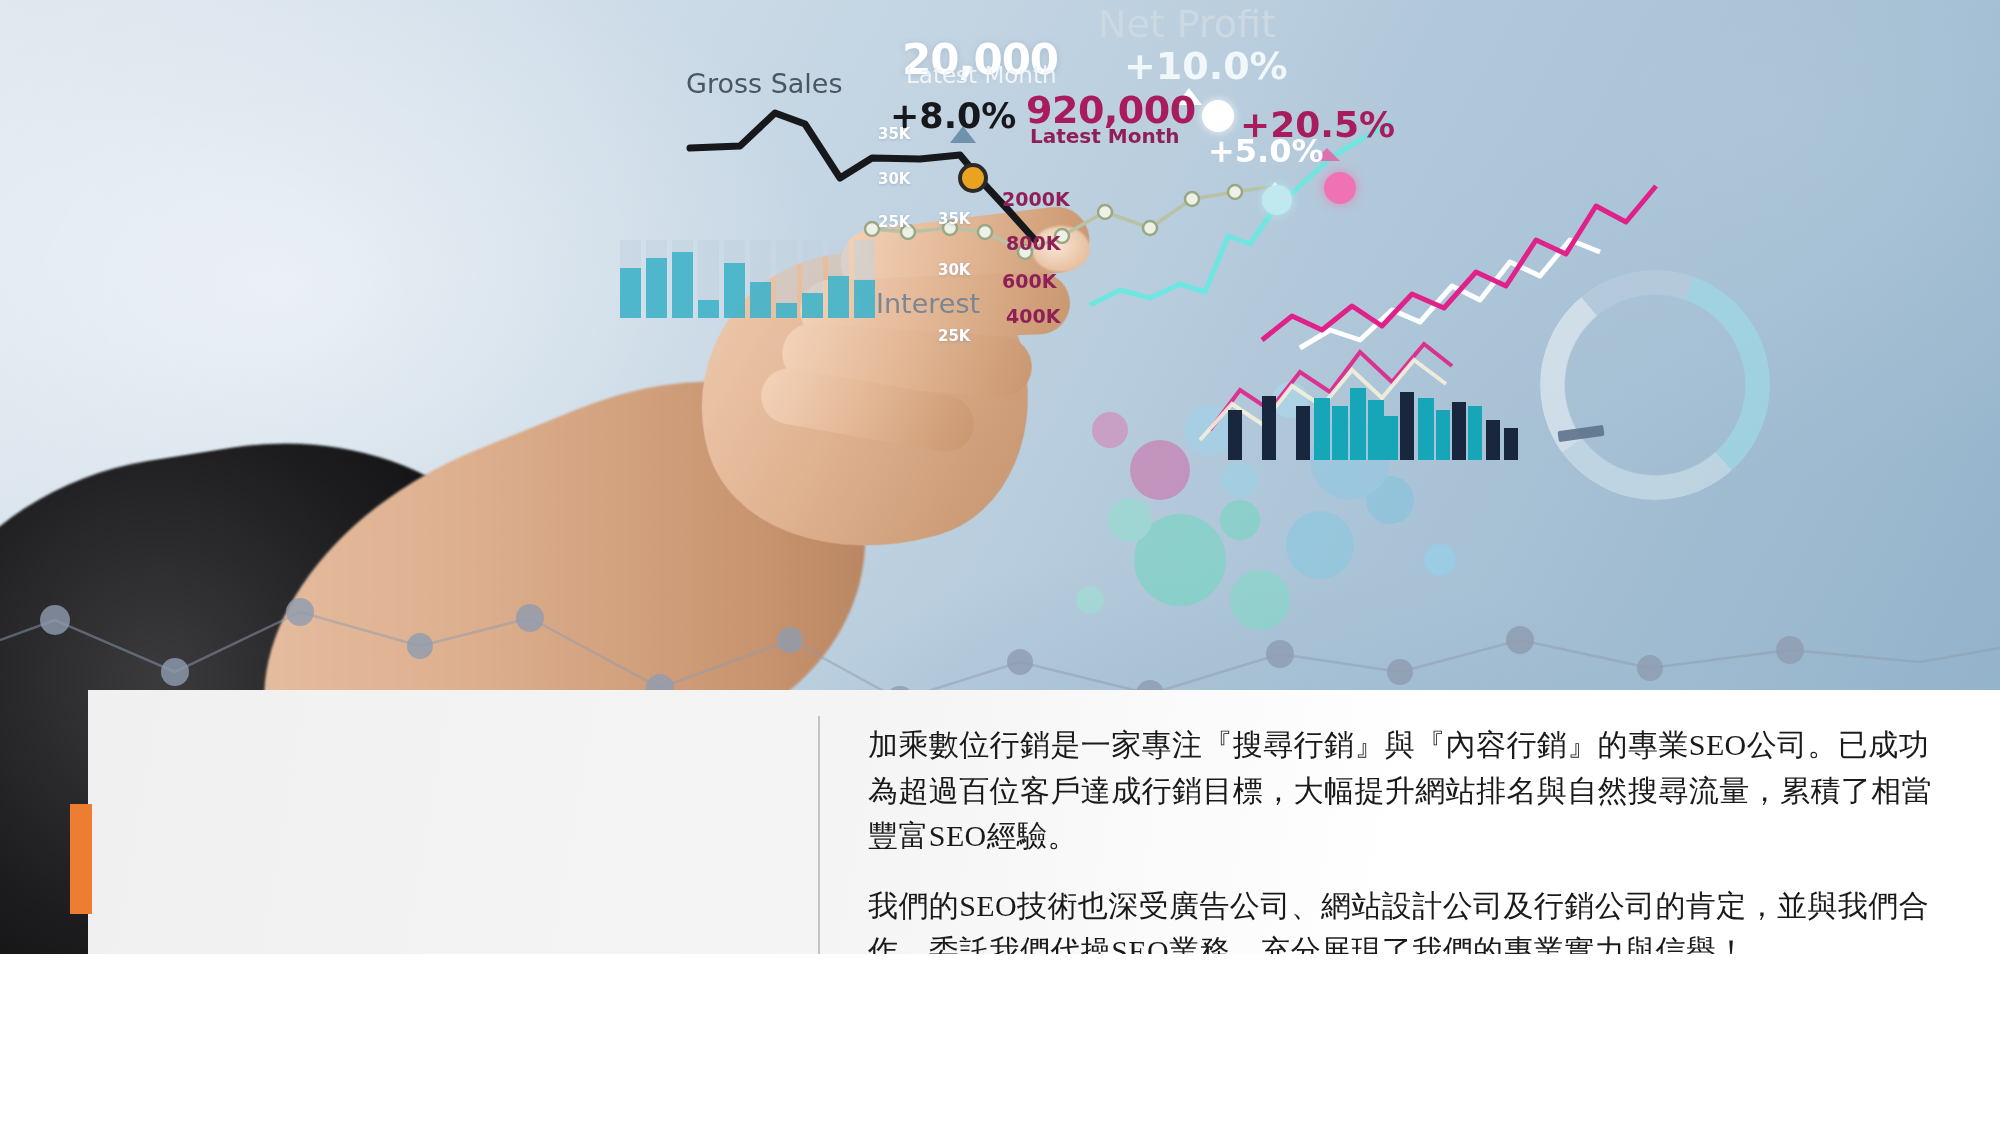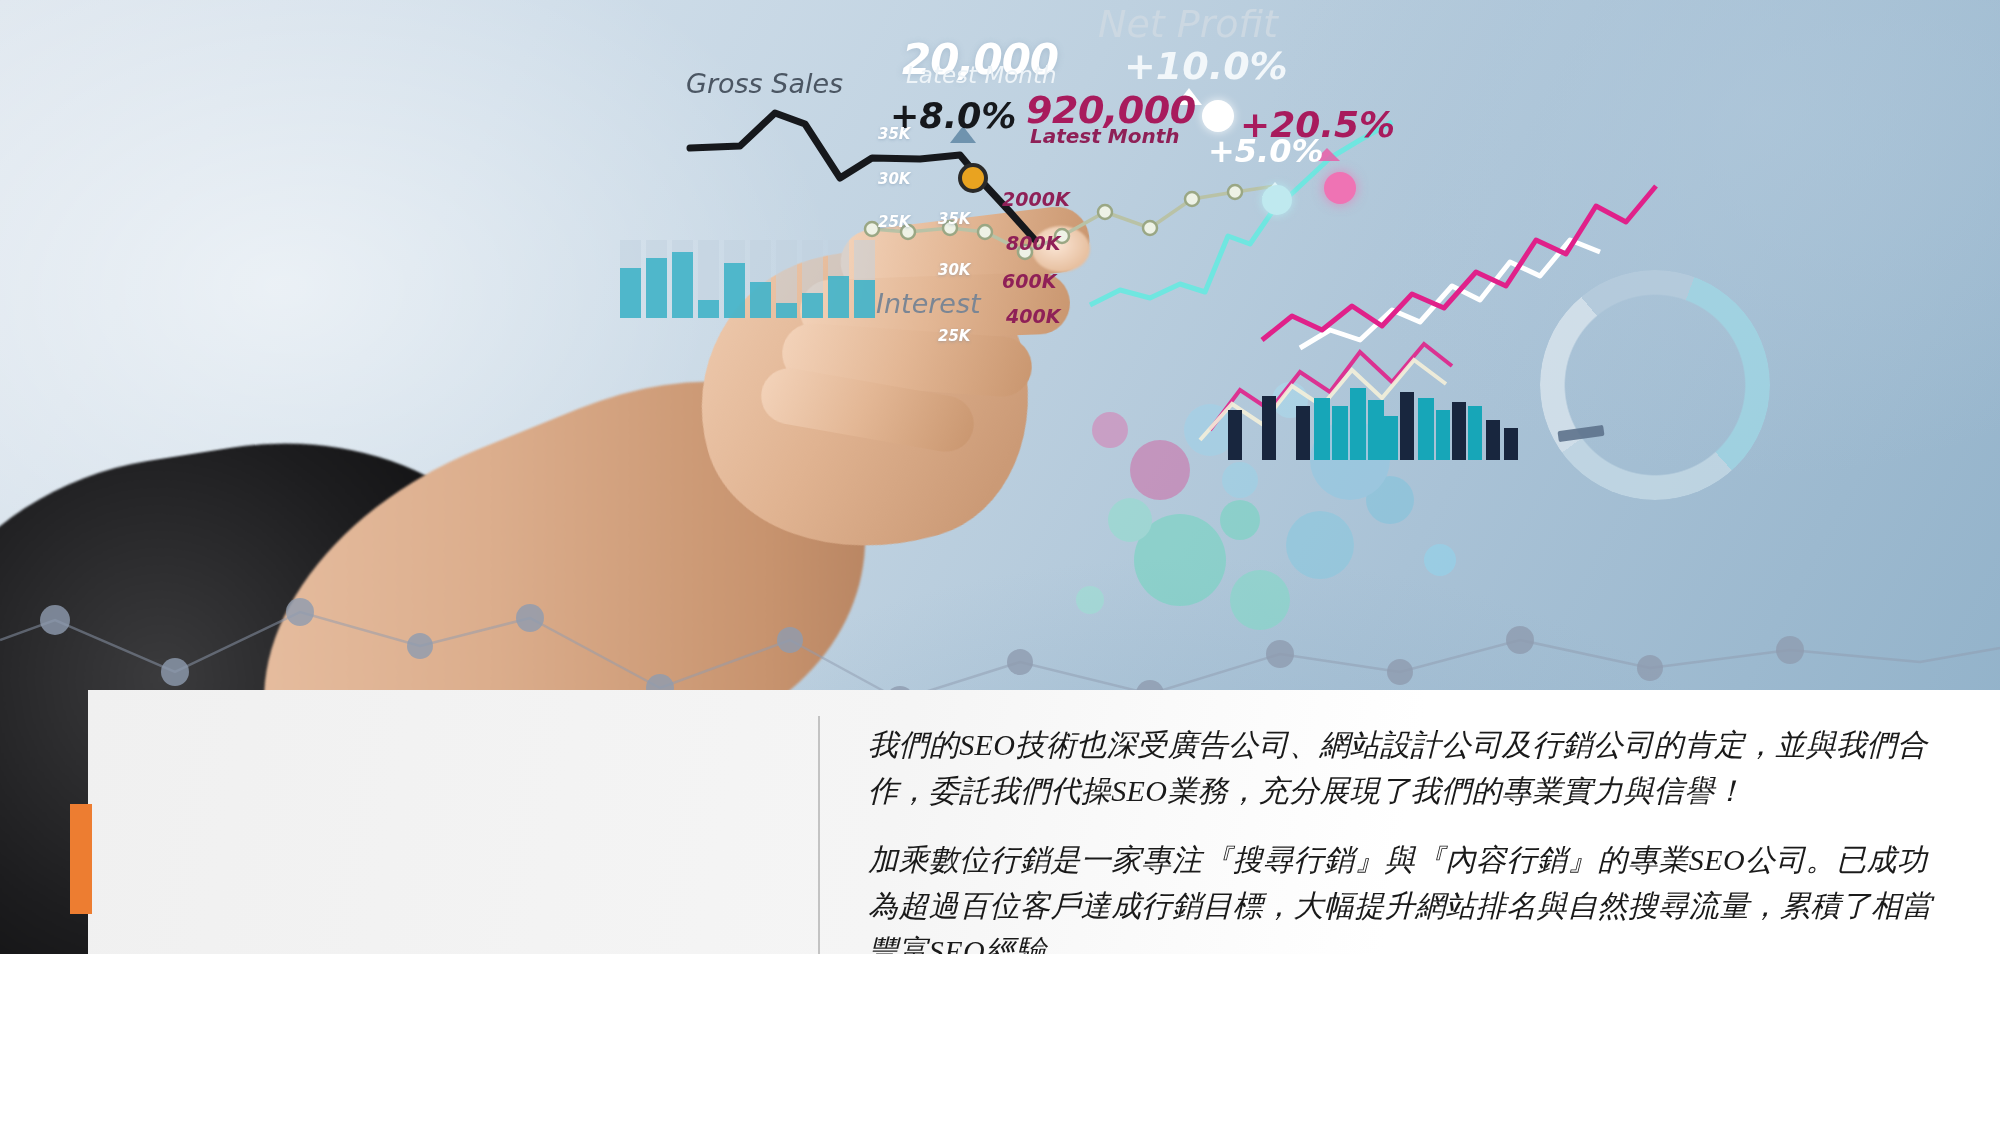--- a/index.html
+++ b/index.html
@@ -7,21 +7,20 @@
     width: 2000px; height: 1125px;
     overflow: hidden;
     font-family: "Liberation Serif", "DejaVu Serif", serif;
   }
 
   #slide {
     position: relative;
     width: 2000px; height: 954px;
     background: linear-gradient(118deg,#dfe7ef 0%,#cfdde9 22%,#bed1e0 45%,#a9c2d6 68%,#8fb0c8 100%);
     overflow: hidden;
-    font-style: italic;
   }
 
   
   .bg-wash {
     position:absolute; inset:0;
     background:
       radial-gradient(ellipse 900px 620px at 14% 30%, rgba(255,255,255,.55), rgba(255,255,255,0) 62%),
       radial-gradient(ellipse 760px 560px at 88% 12%, rgba(176,200,219,.65), rgba(176,200,219,0) 65%),
       radial-gradient(ellipse 900px 500px at 60% 95%, rgba(140,172,197,.55), rgba(140,172,197,0) 70%);
   }
@@ -354,22 +353,22 @@
   <div class="lbl axis-m ax-c3">600K</div>
   <div class="lbl axis-m ax-c4">400K</div>
 
   <div class="card"></div>
   <div class="accent-bar"></div>
 
 
   <div class="vrule"></div>
 
   <div class="body-text">
+    <p class="para">加乘數位行銷是一家專注『搜尋行銷』與『內容行銷』的專業SEO公司。已成功為超過百位客戶達成行銷目標，大幅提升網站排名與自然搜尋流量，累積了相當豐富SEO經驗。</p>
     <p class="para">我們的SEO技術也深受廣告公司、網站設計公司及行銷公司的肯定，並與我們合作，委託我們代操SEO業務，充分展現了我們的專業實力與信譽！</p>
-    <p class="para">加乘數位行銷是一家專注『搜尋行銷』與『內容行銷』的專業SEO公司。已成功為超過百位客戶達成行銷目標，大幅提升網站排名與自然搜尋流量，累積了相當豐富SEO經驗。</p>
   </div>
 
   <div class="bottombar">
     <div class="handnub"></div>
   </div>
   <div class="pagenum">2</div>
 
 </div>
 
 </body></html>

